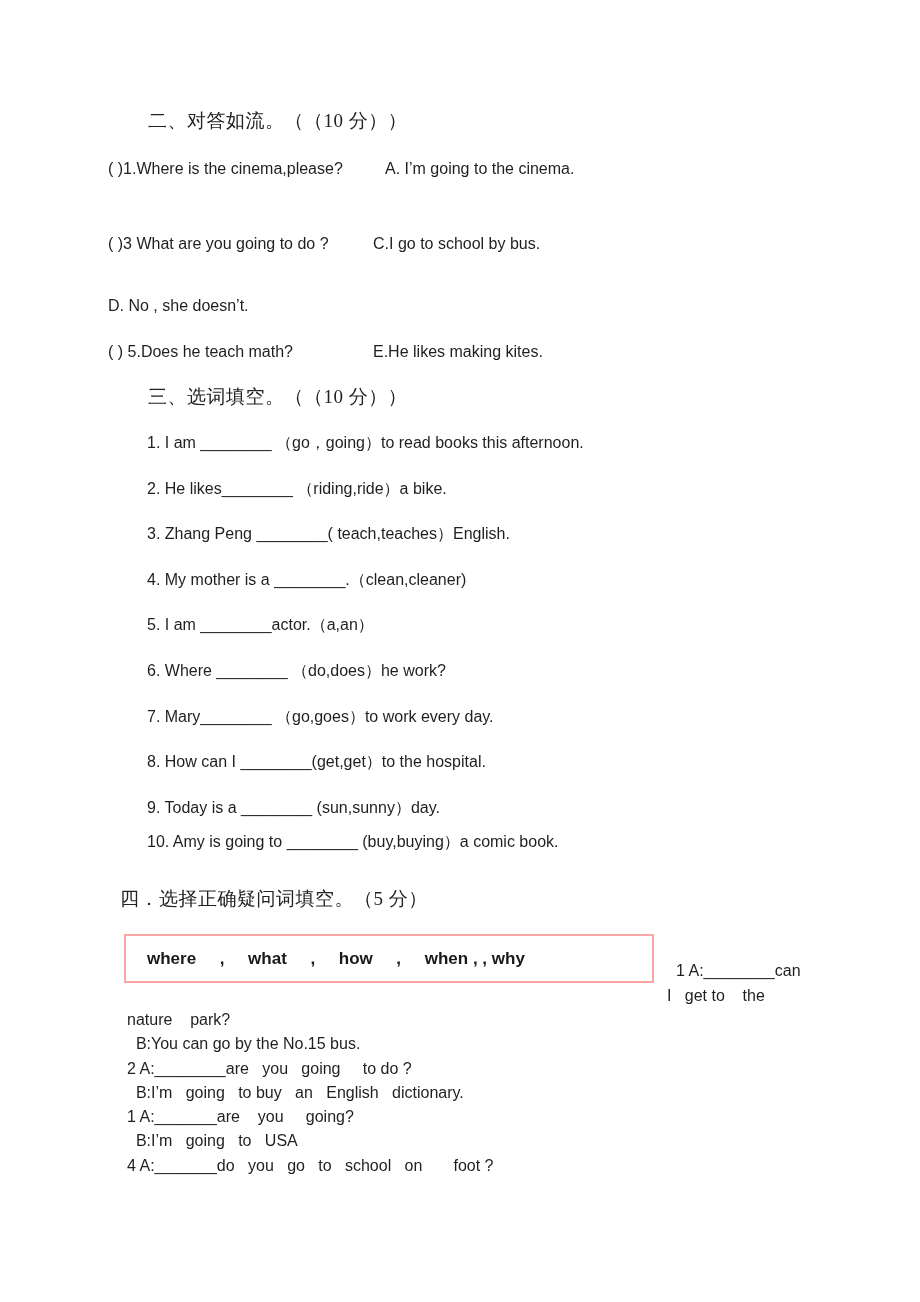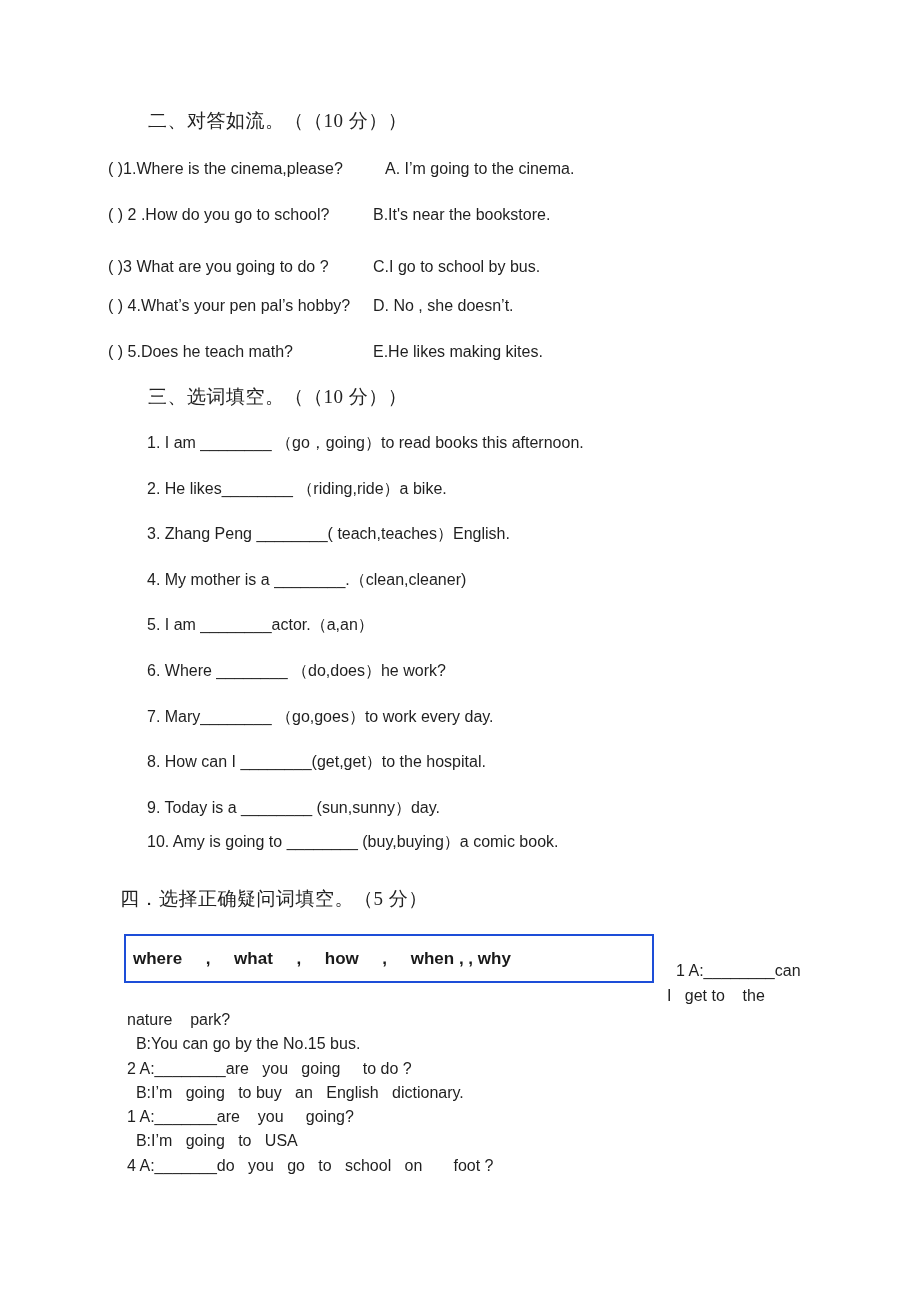--- a/index.html
+++ b/index.html
@@ -42,24 +42,24 @@
     line-height: 20px;
     white-space: pre;
   }
 
   .word-bank {
     position: absolute;
     left: 124px;
     top: 934px;
     width: 530px;
     height: 49px;
-    border: 2px solid #1d4ed8;
+    border: 2px solid #fca5a5;
     display: flex;
     align-items: center;
-    padding-left: 7px;
+    padding-left: 21px;
   }
   .word-bank .words {
     font-size: 17px;
     font-weight: 700;
     white-space: pre;
     color: #1a1a1a;
   }
 
   .dialog-block {
     position: absolute;
@@ -75,28 +75,25 @@
 </head>
 <body>
 
 <div class="page">
 
   <div class="txt cn-heading" style="left:148px; top:108px;">二、对答如流。（（10 分））</div>
 
   <div class="qa-row" style="top:159px;gap:12px;">
     <span class="q">( )1.Where is the cinema,please?</span><span class="a">A. I’m going to the cinema.</span>
   </div>
-  <div class="qa-row" style="top:205px;">
-    <span class="q">( ) 2 .How do you go to school?</span><span class="a">B.It's near the bookstore.</span>
-  </div>
-  <div class="qa-row" style="top:257px;">
+  <div class="qa-row" style="top:234px;">
     <span class="q">( )3 What are you going to do ?</span><span class="a">C.I go to school by bus.</span>
   </div>
   <div class="qa-row" style="top:296px;">
-    <span class="q">( ) 4.What’s your pen pal’s hobby?</span><span class="a">D. No , she doesn’t.</span>
+    <span class="a">D. No , she doesn’t.</span>
   </div>
   <div class="qa-row" style="top:342px;">
     <span class="q">( ) 5.Does he teach math?</span><span class="a">E.He likes making kites.</span>
   </div>
 
   <div class="txt cn-heading" style="left:148px; top:384px;">三、选词填空。（（10 分））</div>
 
   <div class="fill-item" style="top:433px;">1. I am ________ （go，going）to read books this afternoon.</div>
   <div class="fill-item" style="top:479px;">2. He likes________ （riding,ride）a bike.</div>
   <div class="fill-item" style="top:524px;">3. Zhang Peng ________( teach,teaches）English.</div>

